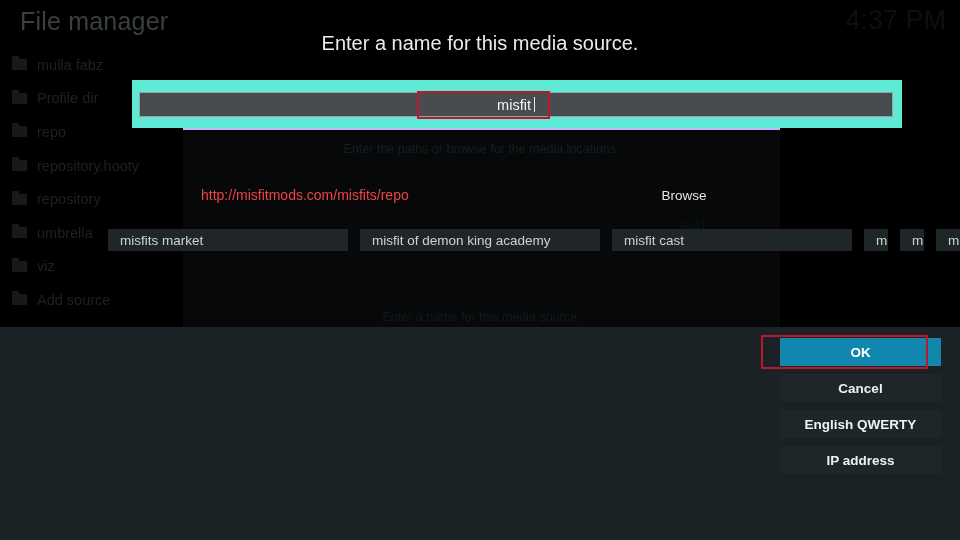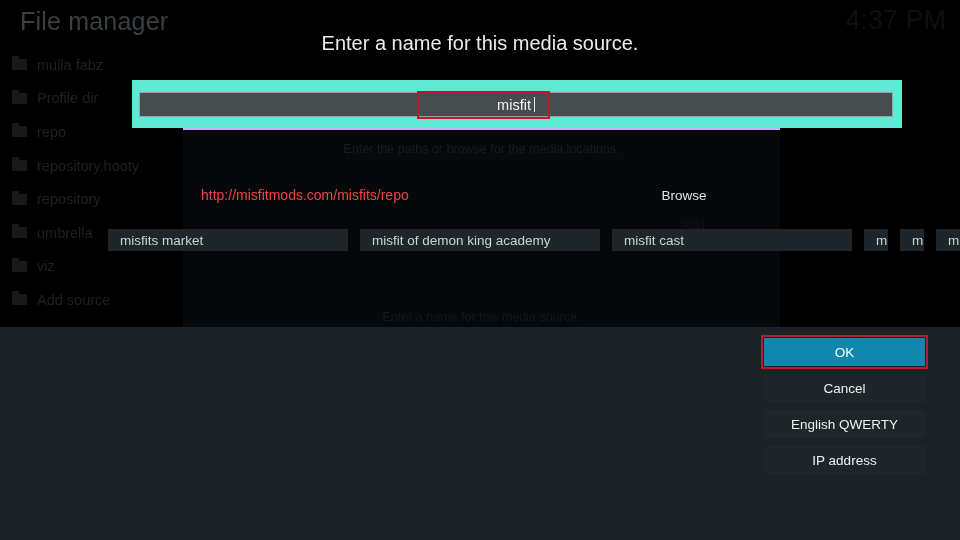--- a/index.html
+++ b/index.html
@@ -131,22 +131,23 @@
     background: #1b2226;
   }
   .kb-keys { position: absolute; left: 0; top: 0; width: 755px; height: 213px; }
 
   
   .btn-col { position: absolute; left: 764px; top: 338px; width: 161px; }
   .kbtn {
     width: 161px; height: 28px; margin-bottom: 8px;
     background: #1f2629;
     display: flex; align-items: center; justify-content: center;
-    font-size: 13.5px; font-weight: normal; color: #eef1f2;
+    font-size: 13.5px; font-weight: bold; color: #eef1f2;
     cursor: default;
+    margin-left: 16px;
   }
   .kbtn.active { background: #1287ad; color: #ffffff; }
   .ok-red {
     position: absolute; left: 761px; top: 335px;
     width: 167px; height: 34px;
     border: 2px solid #c0172e; pointer-events: none;
   }
 </style>
 </head>
 <body>

